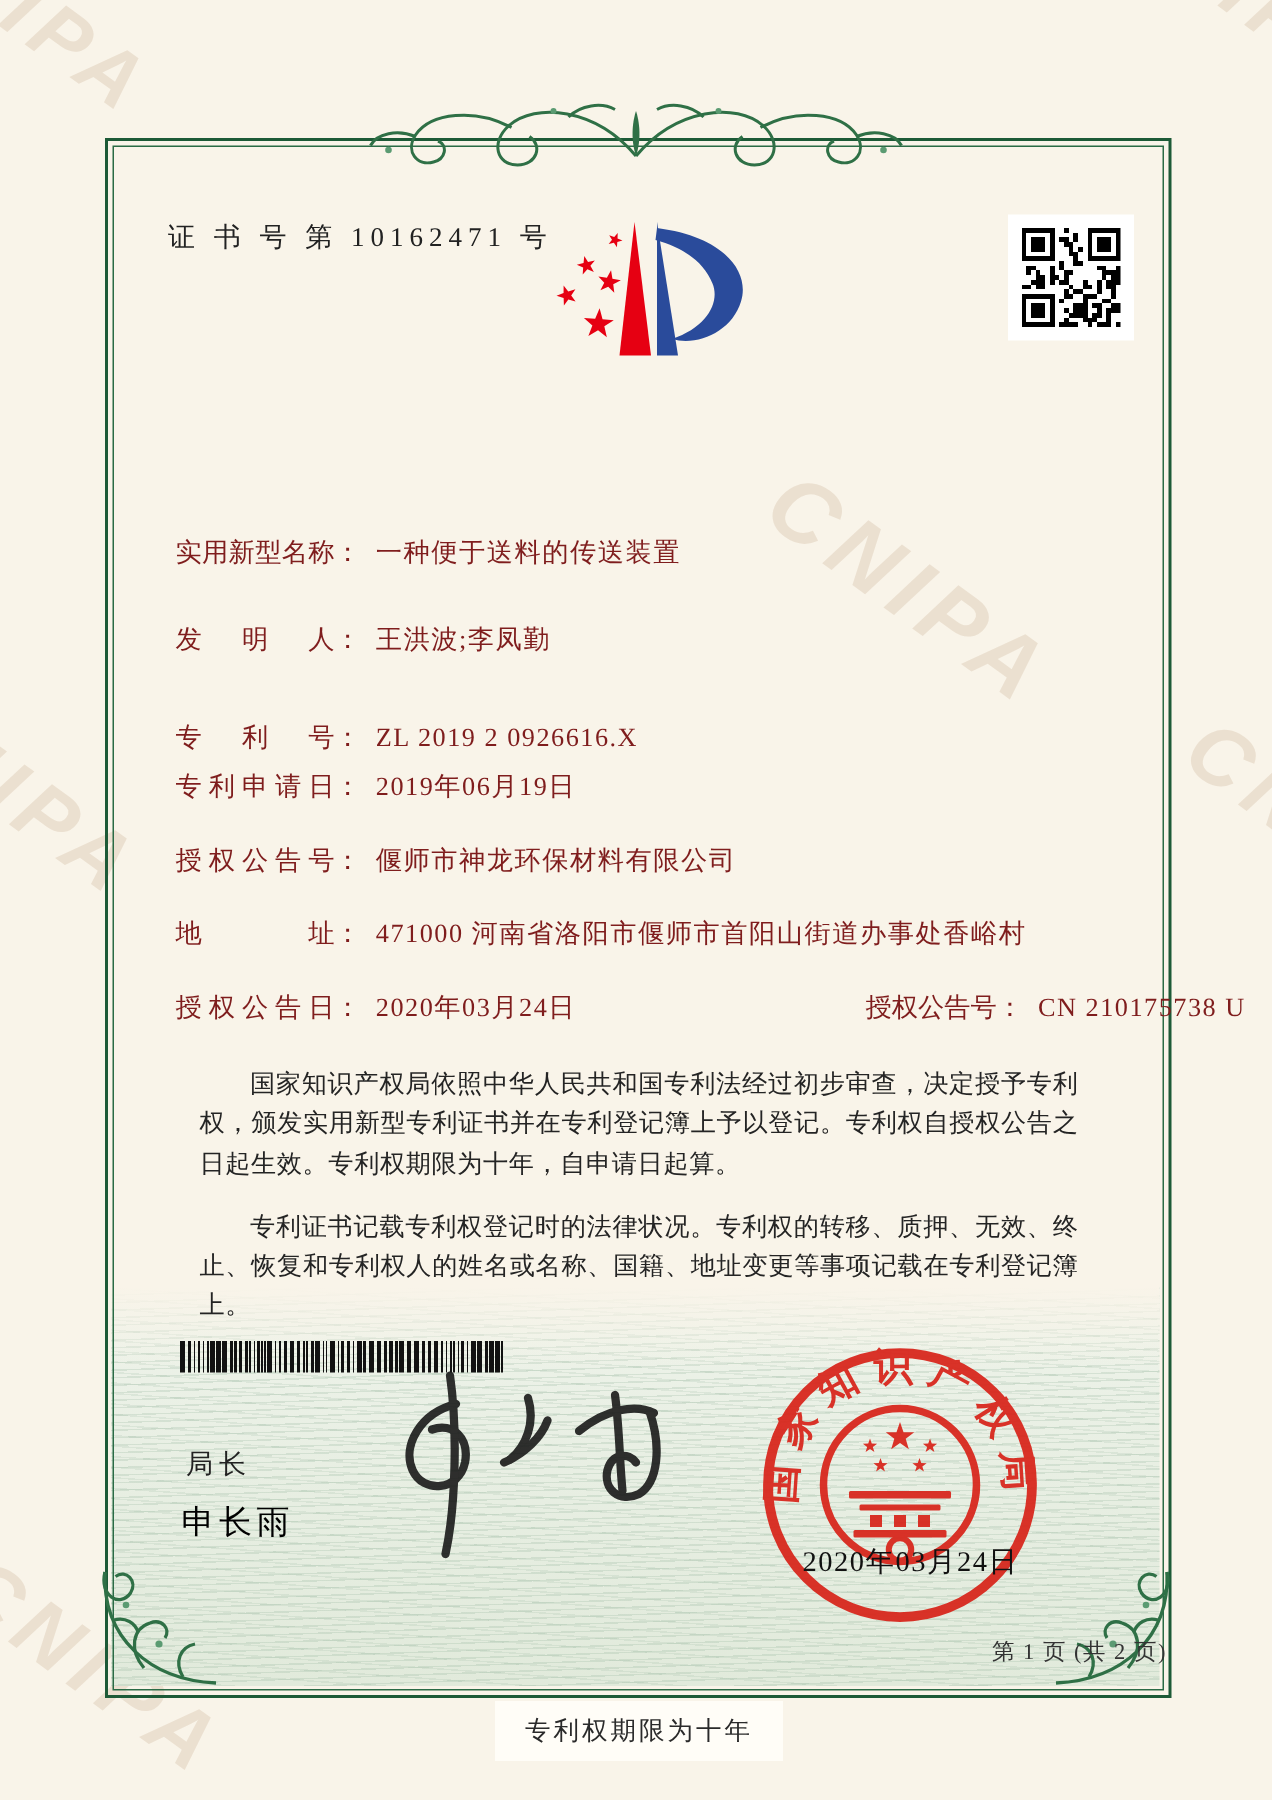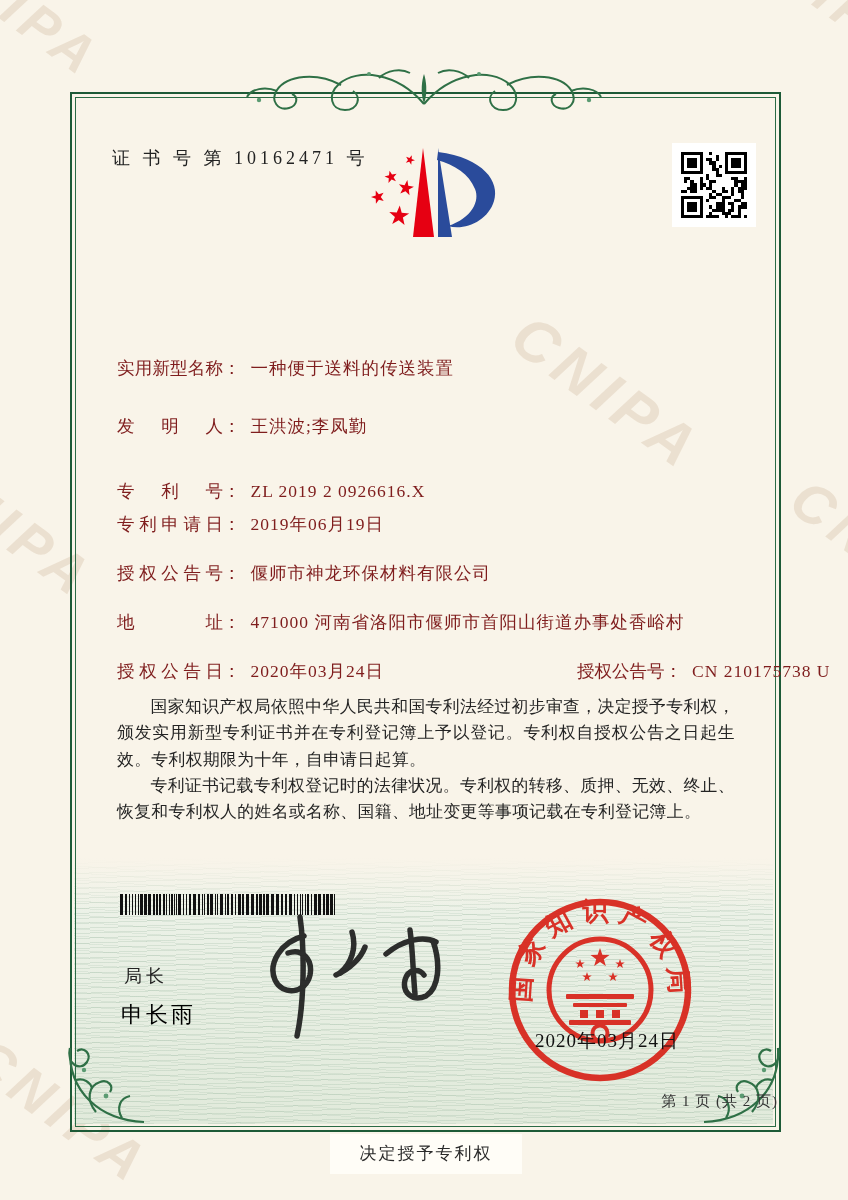--- a/index.html
+++ b/index.html
@@ -78,21 +78,21 @@
   .field-colon{display:inline-block;margin-right:10px;}
   .field-value{letter-spacing:1px;}
   .grant-no-group{position:absolute;left:460px;top:0;}
 
   
   .body-text{
     position:absolute;left:117px;top:694px;width:618px;
     font-size:16.8px;line-height:26.3px;color:#242424;
     text-align:justify;letter-spacing:.4px;
   }
-  .body-text p{margin:0;text-indent:2em;}
+  .body-text p{margin:16px;text-indent:2em;}
 
   
   .barcode{position:absolute;left:120px;top:894px;}
   .officer-title{position:absolute;left:124px;top:964px;font-size:18px;letter-spacing:4px;color:#222;}
   .officer-name{position:absolute;left:121px;top:1000px;font-size:22px;letter-spacing:3px;color:#000000;}
   .signature{position:absolute;left:252px;top:912px;}
 
   .seal{position:absolute;left:500px;top:890px;opacity:.93;}
   .seal-date{
     position:absolute;left:523px;top:1028px;width:168px;
@@ -459,16 +459,16 @@
           <rect x="96" y="120" width="8" height="8"></rect>
           <rect x="112" y="120" width="8" height="8"></rect>
           <rect x="69" y="130" width="62" height="5" rx="1"></rect>
         </g>
         <circle cx="100" cy="143" r="7.5" fill="none" stroke="#d8241a" stroke-width="4"></circle>
       </g>
     </svg>
     <div class="seal-date">2020年03月24日</div>
 
     <div class="page-number">第 1 页 (共 2 页)</div>
-    <div class="continuation">决定授予专利权</div>
+    <div class="continuation">专利权期限为十年</div>
 
   </div>
 </div>
 
 </body></html>

